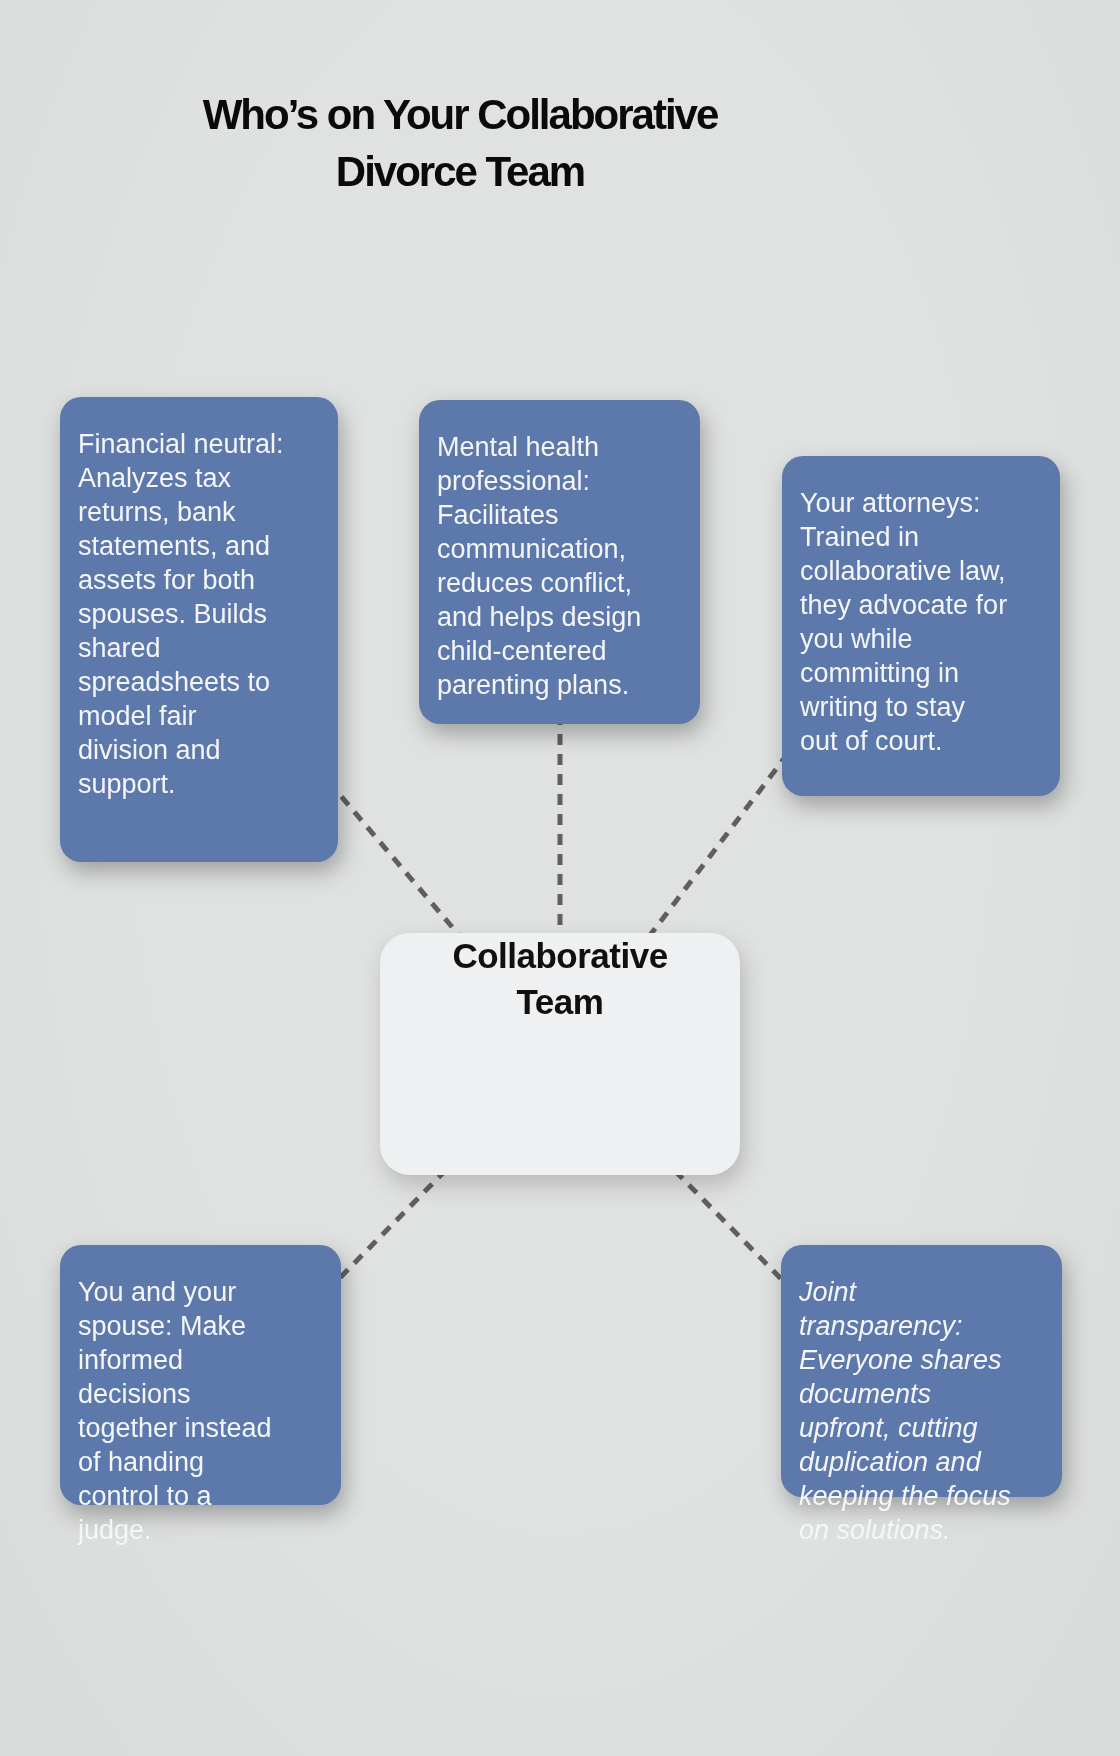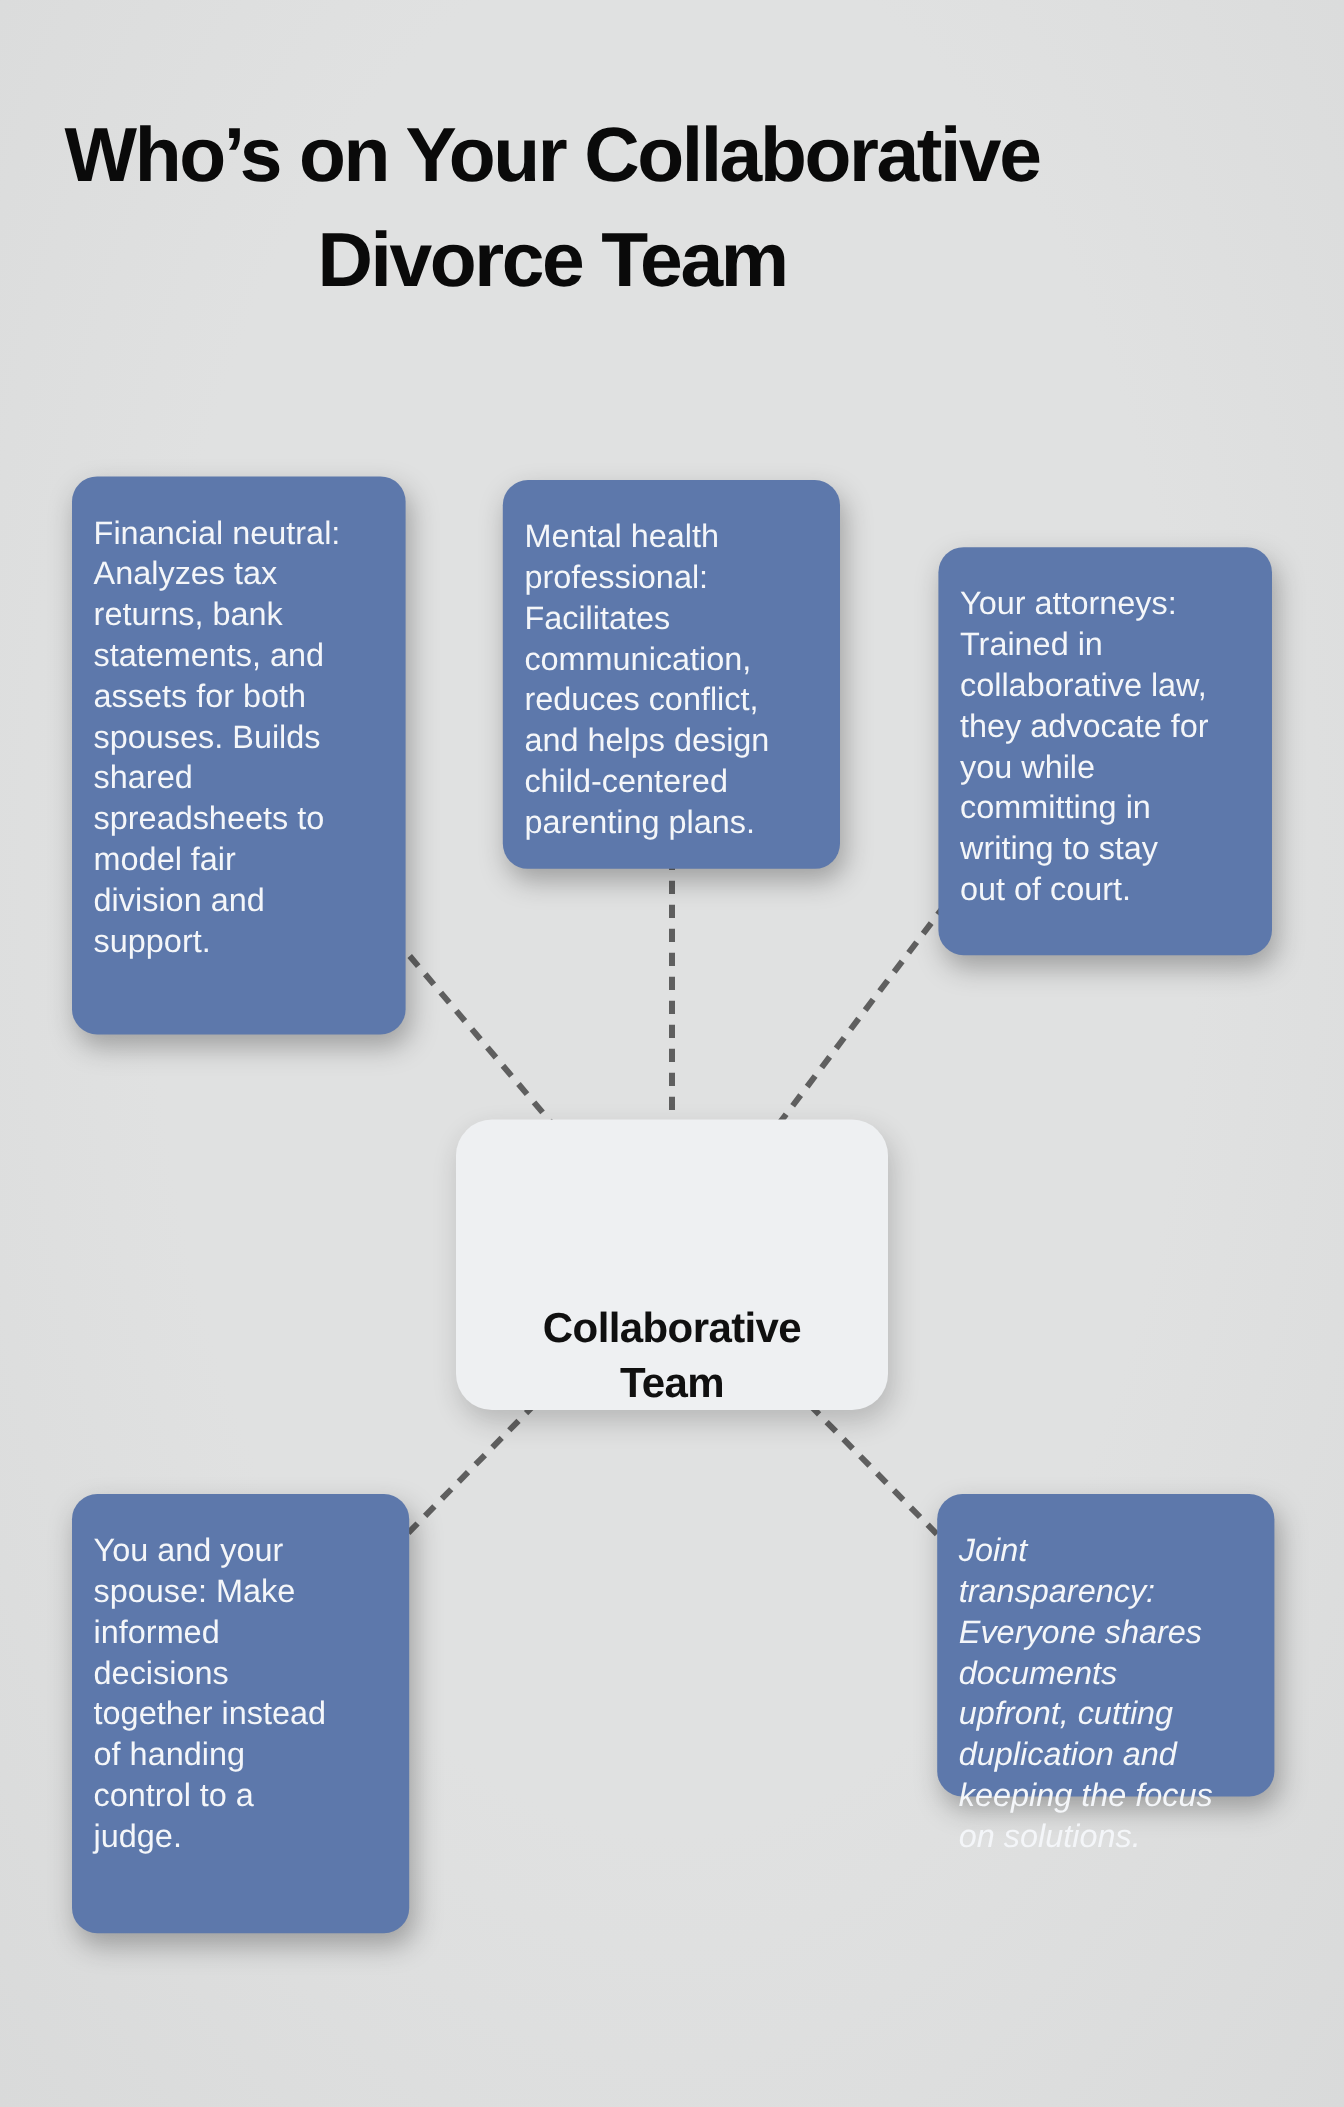--- a/index.html
+++ b/index.html
@@ -14,21 +14,21 @@
     overflow: hidden;
     background:
       radial-gradient(ellipse at 50% 42%, var(--c-background, #e0e1e1) 55%, #d9dada 100%);
   }
   .title {
     position: absolute;
     top: 86px;
     left: 0;
     width: 920px;
     text-align: center;
-    font-size: 64px;
+    font-size: 42px;
     font-weight: 700;
     letter-spacing: -2px;
     line-height: 1.36;
     color: var(--c-title-text, #0a0a0a);
     white-space: pre-line;
   }
   .connectors {
     position: absolute;
     top: 0;
     left: 0;
@@ -42,33 +42,33 @@
   .box-text {
     padding: 30px 14px 0 18px;
     font-size: 27px;
     line-height: 34px;
     color: var(--c-box-text, #f4f6f9);
     white-space: pre-line;
   }
   .box-1 { left: 60px;  top: 397px;  width: 278px; height: 465px; }
   .box-2 { left: 419px; top: 400px;  width: 281px; height: 324px; }
   .box-3 { left: 782px; top: 408px;  width: 278px; height: 340px; margin-top: 48px; }
-  .box-4 { left: 60px;  top: 1245px; width: 281px; height: 366px; }
+  .box-4 { left: 60px;  top: 1245px; width: 281px; height: 260px; }
   .box-5 { left: 781px; top: 1245px; width: 281px; height: 252px; font-style: italic; }
   .center-node {
     position: absolute;
     left: 380px;
     top: 933px;
     width: 360px;
     height: 242px;
     background: var(--c-center-fill, #eef0f2);
     border-radius: 30px;
     box-shadow: 4px 10px 22px rgba(40, 40, 40, 0.22);
     display: flex;
-    align-items: flex-end;
+    align-items: flex-start;
     justify-content: center;
   }
   .center-label {
     font-size: 35px;
     font-weight: 700;
     letter-spacing: -0.5px;
     line-height: 1.3;
     text-align: center;
     color: var(--c-center-text, #101010);
     white-space: pre-line;

